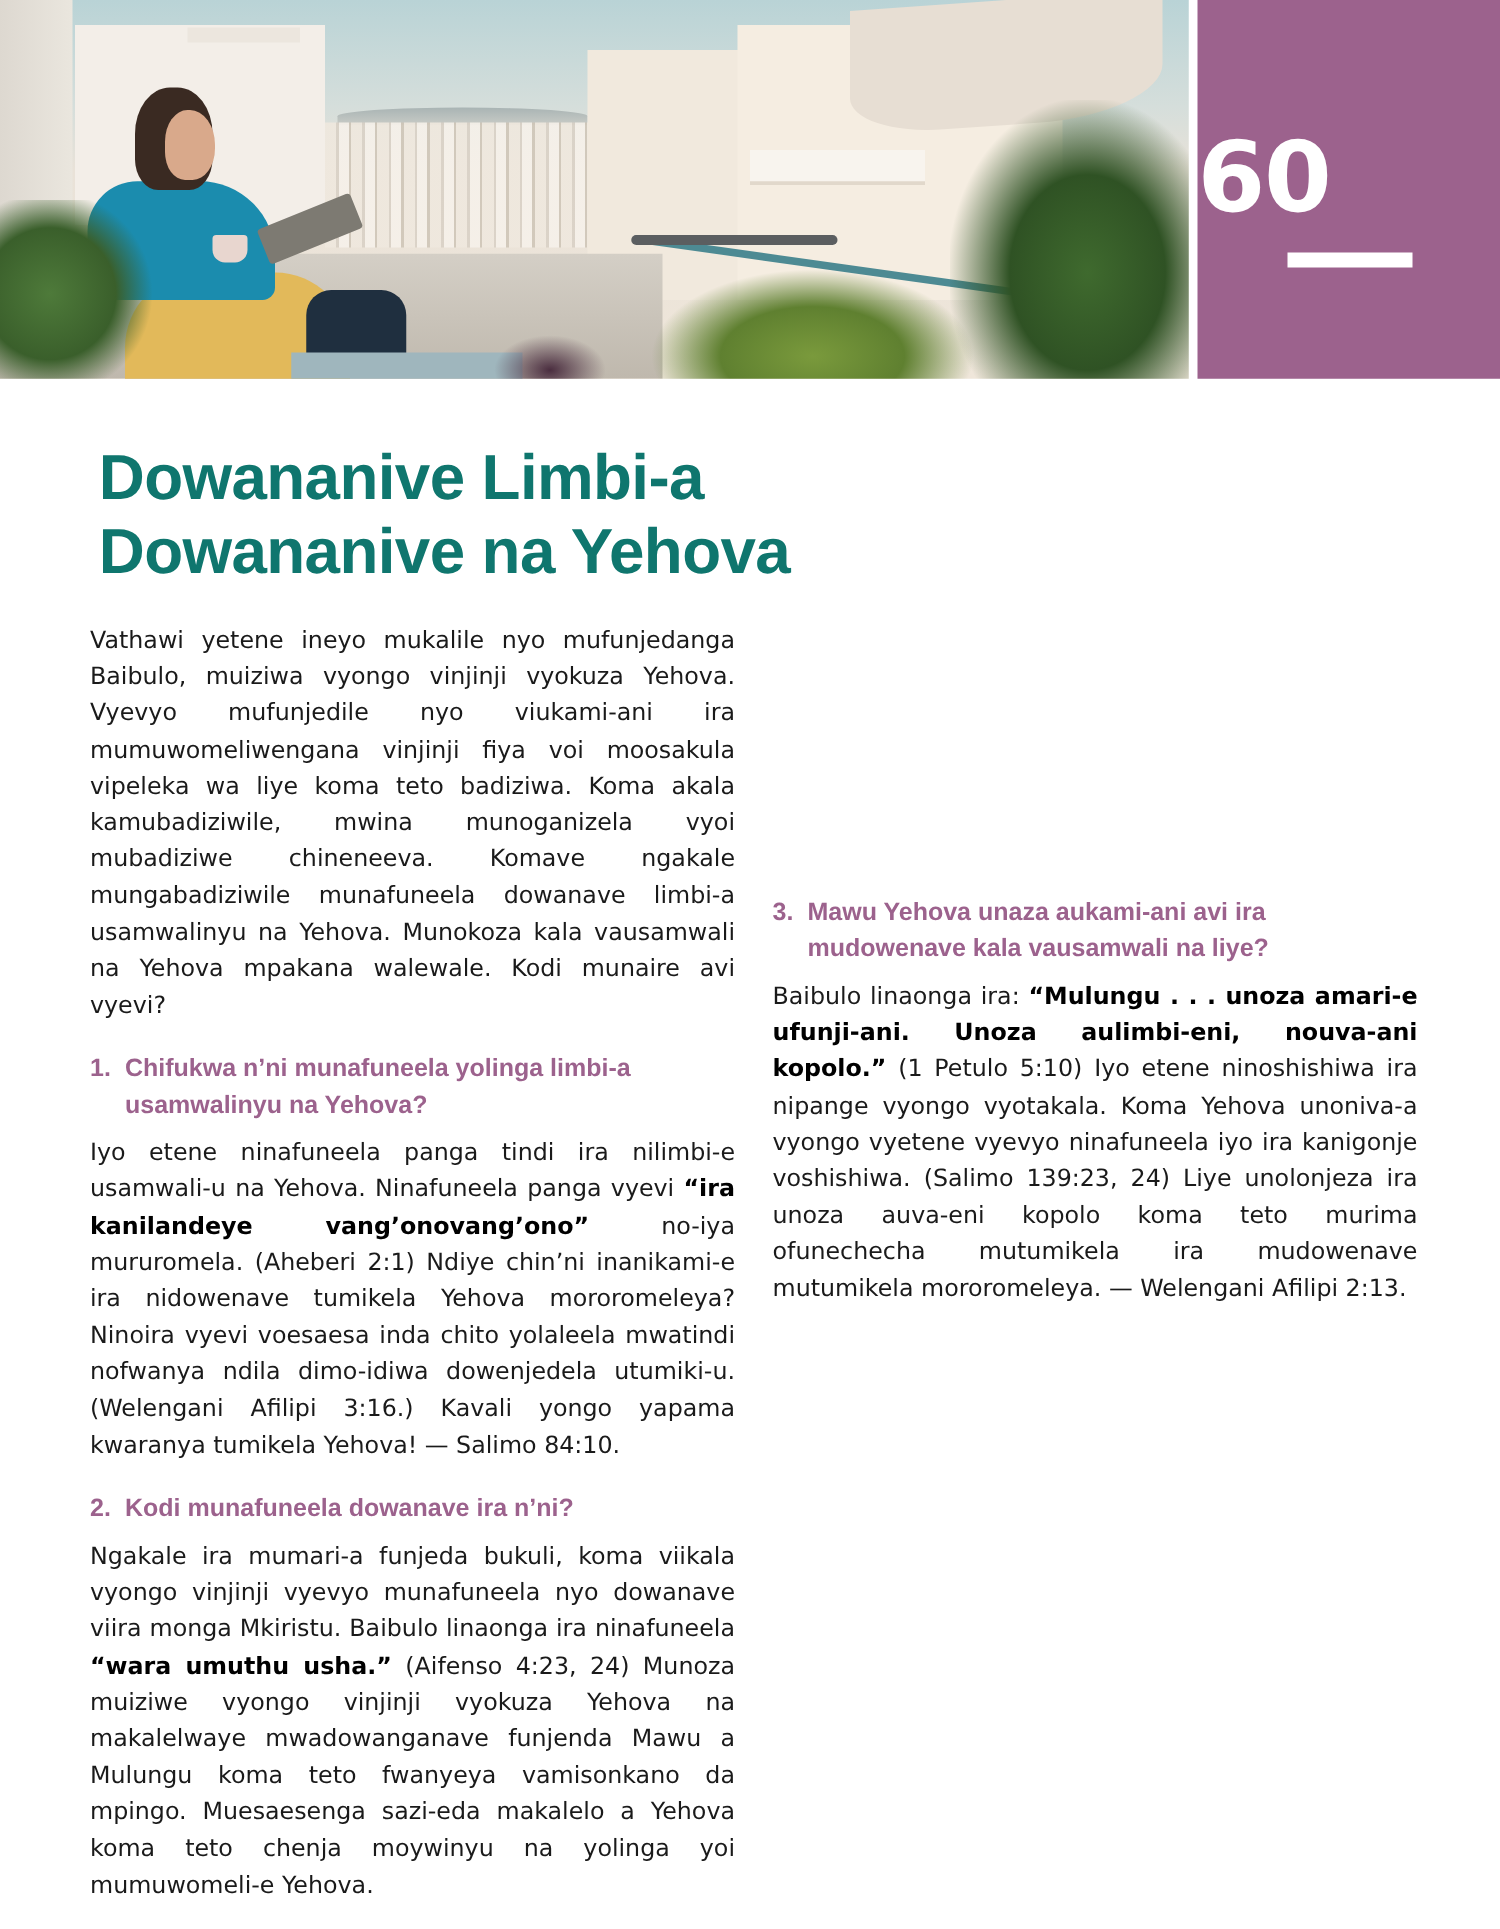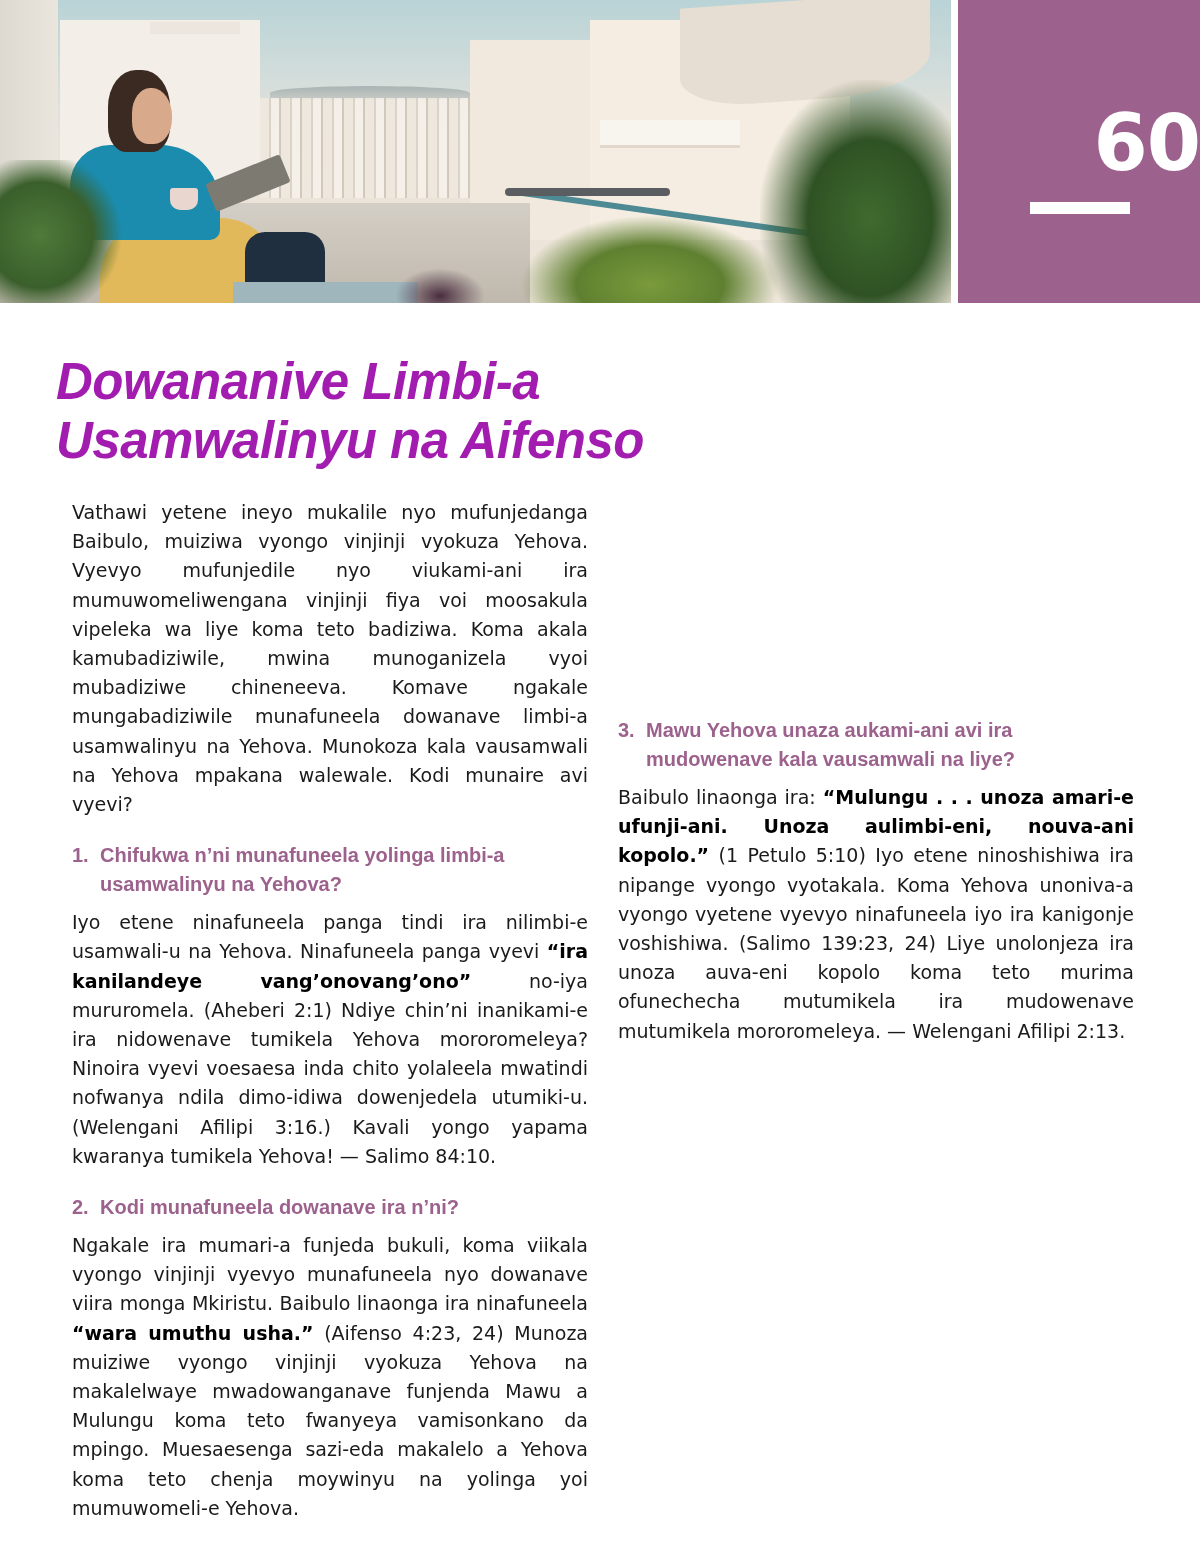--- a/index.html
+++ b/index.html
@@ -36,31 +36,30 @@
     .hero .plant-m { position: absolute; left: 520px; top: 215px; width: 260px; height: 100px; background: radial-gradient(ellipse at 50% 70%, #7a9a3c 0%, #5f8030 40%, rgba(95,128,48,0) 70%); }
     .hero .plant-r { position: absolute; left: 760px; top: 80px; width: 200px; height: 230px; background: radial-gradient(ellipse at 55% 60%, #3f6a2e 0%, #2f5224 40%, rgba(47,82,36,0) 72%); }
     .hero .plant-purple { position: absolute; left: 395px; top: 268px; width: 90px; height: 40px; background: radial-gradient(ellipse at 50% 70%, #4a2d3f 0%, rgba(74,45,63,0) 70%); }
 
     
     .lesson-tab {
       position: absolute; left: 958px; top: 0; width: 242px; height: 303px;
       background: #9c628d; color: #ffffff;
     }
     .lesson-number {
-      position: absolute; left: 0; width: 100%; top: 104px; text-align: right;
+      position: absolute; left: 0; width: 100%; top: 104px; text-align: left;
       font-family: "DejaVu Sans", sans-serif; font-weight: bold; font-size: 78px; line-height: 1; letter-spacing: -1px;
     }
     .lesson-rule { position: absolute; left: 72px; top: 202px; width: 100px; height: 12px; background: #ffffff; }
 
     
     .title {
-      position: absolute; left: 56px; top: 352px; width: 640px;
-      font-family: "Liberation Sans", sans-serif; font-weight: bold; font-size: 51px; line-height: 59px; color: #a21caf;
+      position: absolute; left: 79px; top: 352px; width: 640px;
+      font-family: "Liberation Sans", sans-serif; font-weight: bold; font-size: 51px; line-height: 59px; color: #0f766e;
       letter-spacing: -0.5px;
-      font-style: italic;
     }
 
     
     .col { position: absolute; top: 498px; }
     .col-left { left: 72px; width: 516px; }
     .col-right { left: 618px; width: 516px; }
 
     .para {
       font-family: "DejaVu Sans", sans-serif; font-size: 19px; line-height: 29.2px; color: #1a1a1a;
       text-align: justify; hyphens: manual;
@@ -103,21 +102,21 @@
   <div class="plant-purple"></div>
 </div>
 
 <div class="lesson-tab">
   <div class="lesson-number">60</div>
   <div class="lesson-rule"></div>
 </div>
 
 <h1 class="title">
   <span>Dowananive Limbi-a</span><br>
-  <span>Usamwalinyu na Aifenso</span>
+  <span>Dowananive na Yehova</span>
 </h1>
 
 <div class="col col-left">
   <p class="para">Vathawi yetene ineyo mukalile nyo mufunjedanga Baibulo, muiziwa vyongo vinjinji vyokuza Yehova. Vyevyo mufunjedile nyo viukami-ani ira mumuwomeliwengana vinjinji fiya voi moosakula vipeleka wa liye koma teto badiziwa. Koma akala kamubadiziwile, mwina munoganizela vyoi mubadiziwe chineneeva. Komave ngakale mungabadiziwile munafuneela dowanave limbi-a usamwalinyu na Yehova. Munokoza kala vausamwali na Yehova mpakana walewale. Kodi munaire avi vyevi?</p>
 
   <div class="q">
     <span class="num">1.</span>
     <span class="txt">Chifukwa n’ni munafuneela yolinga limbi-a usamwalinyu na Yehova?</span>
   </div>
   <p class="para"><span>Iyo etene ninafuneela panga tindi ira nilimbi-e usamwali-u na Yehova. Ninafuneela panga vyevi </span><b>“ira kanilandeye vang’onovang’ono”</b><span> no-iya mururomela. (Aheberi 2:1) Ndiye chin’ni inanikami-e ira nidowenave tumikela Yehova mororomeleya? Ninoira vyevi voesaesa inda chito yolaleela mwatindi nofwanya ndila dimo-idiwa dowenjedela utumiki-u. (Welengani Afilipi 3:16.) Kavali yongo yapama kwaranya tumikela Yehova! — Salimo 84:10.</span></p>

